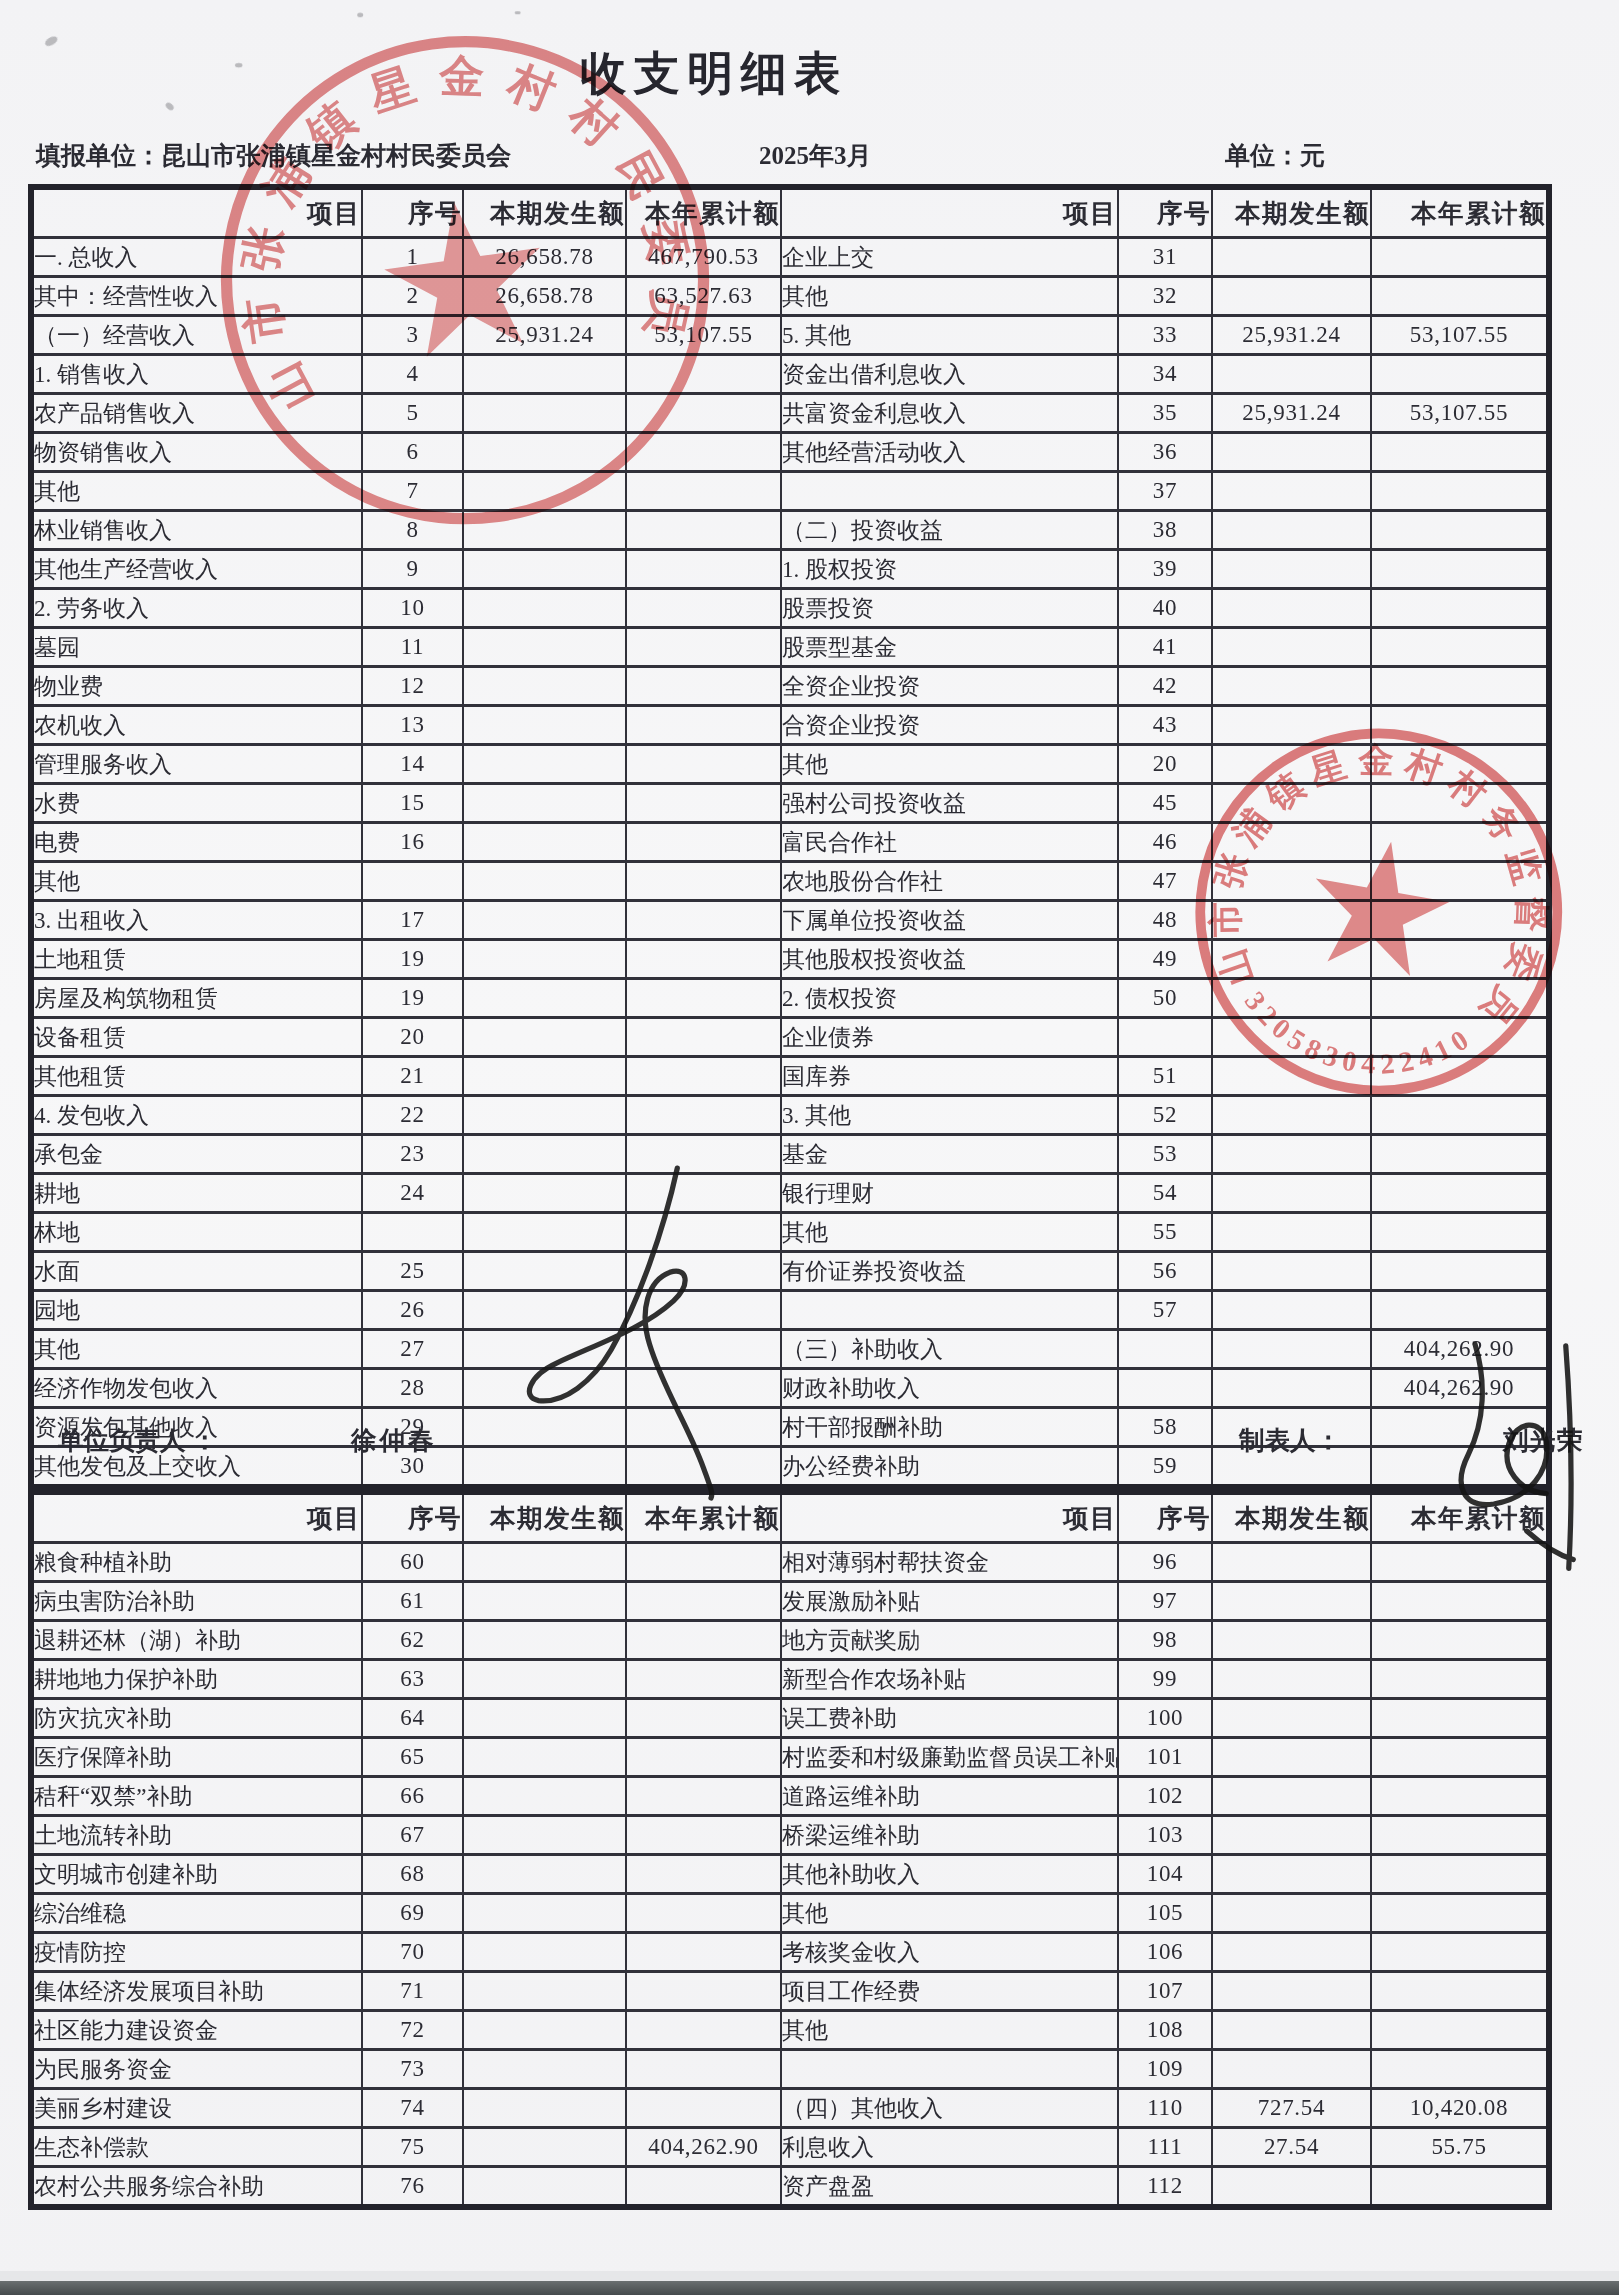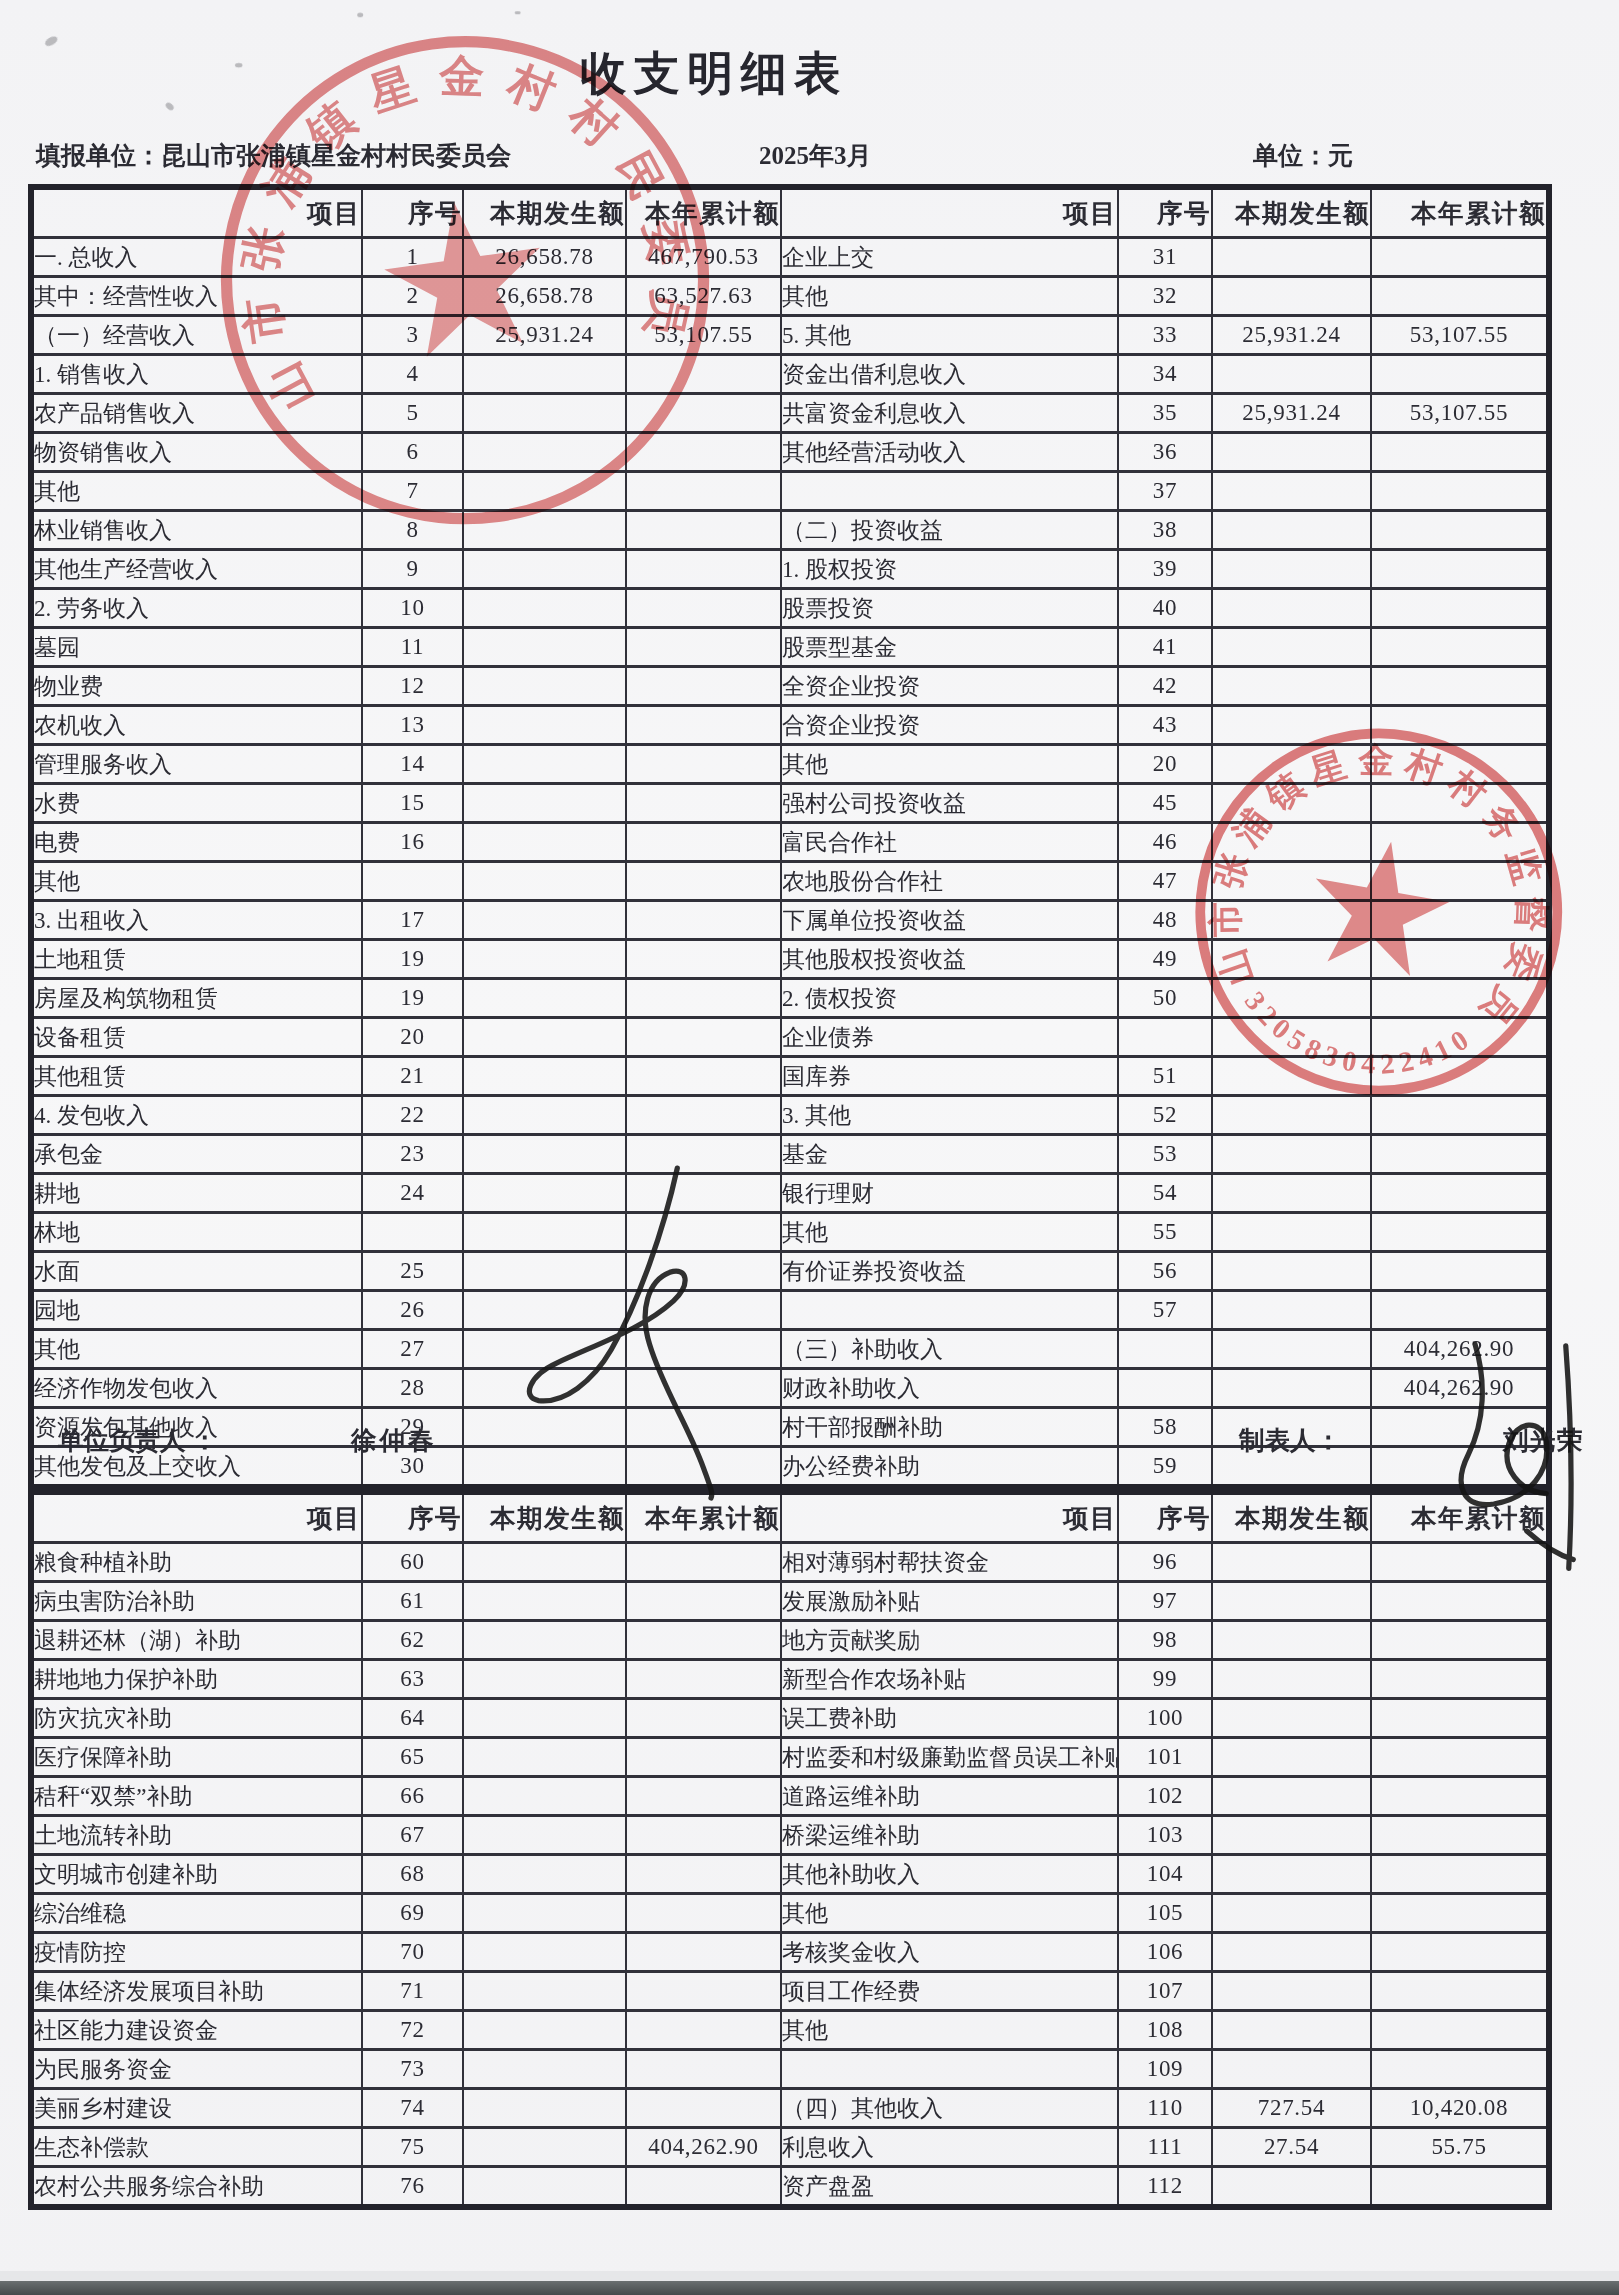--- a/index.html
+++ b/index.html
@@ -9,21 +9,21 @@
     font-family:"Liberation Serif","DejaVu Serif",serif;
     color:#2c2c34;
   }
   .title{
     position:absolute;left:0;top:43px;width:1428px;text-align:center;
     font-size:46px;font-weight:bold;letter-spacing:7.5px;color:#26262e;
   }
   .metaline{position:absolute;top:139px;left:0;width:1620px;font-size:25px;font-weight:600;color:#2b2b33;}
   .meta-unit{position:absolute;left:36px;top:0;}
   .meta-period{position:absolute;left:759px;top:0;}
-  .meta-currency{position:absolute;left:1225px;top:0;margin-left:28px;}
+  .meta-currency{position:absolute;left:1225px;top:0;}
 
   table.sheet{
     position:absolute;left:28px;border-collapse:collapse;table-layout:fixed;
     width:1519px;background:transparent;
   }
   #table1{top:184px;}
   #table2{top:1489px;}
   table.sheet th,table.sheet td{
     border:2.2px solid #31313a;
     border-top-width:3px;border-bottom-width:3px;

